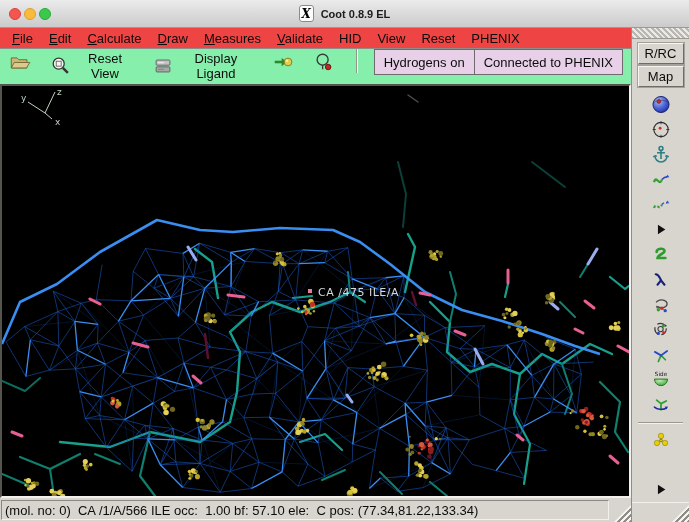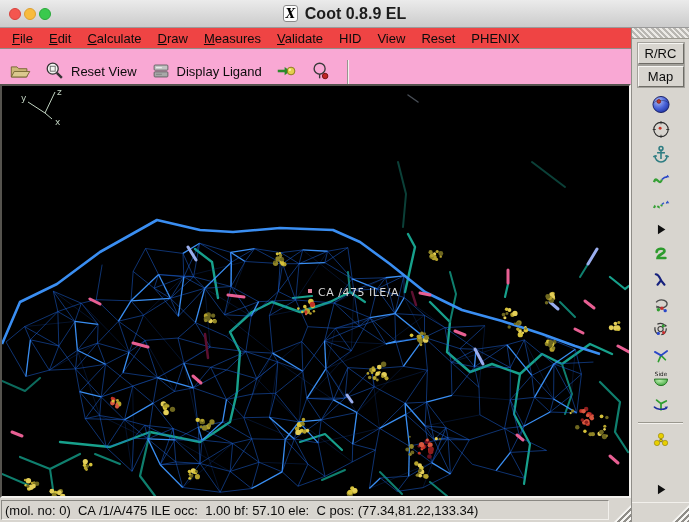--- a/index.html
+++ b/index.html
@@ -12,29 +12,29 @@
             display:flex;align-items:center;}
   .lights{position:absolute;left:9px;top:8px;display:flex;gap:3px;}
   .light{width:12px;height:12px;border-radius:50%;}
   .light.red{background:#f4564f;border:1px solid #d8433e;}
   .light.yellow{background:#f8bb3c;border:1px solid #dd9f31;}
   .light.green{background:#3ac94d;border:1px solid #2aa93a;}
   .title-group{margin:0 auto;display:flex;align-items:center;gap:7px;}
   .x11{display:inline-flex;width:15px;height:17px;background:#fdfdfd;border:1px solid #8a8a8a;
        border-radius:3px;align-items:center;justify-content:center;
        font:italic bold 12px "DejaVu Serif",serif;color:#000;}
-  .title-text{font-size:16px;font-weight:bold;color:#1c1c1c;}
+  .title-text{font-size:11px;font-weight:bold;color:#1c1c1c;}
   
   .menubar{position:absolute;left:0;top:28px;width:631px;height:21px;background:#ef4444;
            border-bottom:1px solid #8f8d88;display:flex;align-items:center;padding-left:4px;
            font-size:13px;color:#0c0c0c;}
   .menu-item{padding:2px 8px;white-space:nowrap;}
   
-  .toolbar{position:absolute;left:0;top:49px;width:631px;height:35px;background:#f9a8d4;
-           display:flex;align-items:flex-end;padding:0 5px;gap:5px;font-size:13px;color:#0c0c0c;}
+  .toolbar{position:absolute;left:0;top:49px;width:631px;height:35px;background:#86efac;
+           display:flex;align-items:flex-start;padding:0 5px;gap:11px;font-size:13px;color:#0c0c0c;}
   .tb{display:flex;align-items:center;gap:5px;background:transparent;border:none;
       font:13px "Liberation Sans",sans-serif;color:#0c0c0c;padding:2px 4px;}
   .tbi{display:inline-block;width:22px;height:22px;}
   .tbi svg{width:22px;height:22px;display:block;}
   .tsep{width:1px;height:24px;background:#97958f;box-shadow:1px 0 0 #f4f2ee;margin:0 6px;}
   .toggle-strip{flex:1;display:flex;align-items:stretch;border:1px solid #6e6a6e;
                 background:#e8d1e8;height:26px;margin-right:3px;}
   .toggle{display:flex;align-items:center;padding:0 9px;white-space:nowrap;font-size:13px;}
   .toggle + .toggle{border-left:1px solid #6e6a6e;}
   .toggle.grow{flex:1;}
@@ -140,20 +140,24 @@
     <button class="tb">
       <span class="tbi">
           <svg viewBox="0 0 24 24">
             <circle cx="10.5" cy="9.5" r="6" fill="none" stroke="#3a3a3a" stroke-width="1.5"></circle>
             <line x1="10.5" y1="15.5" x2="10.5" y2="20" stroke="#3a3a3a" stroke-width="1.5"></line>
             <circle cx="16.5" cy="17.5" r="3" fill="#c22525" stroke="#6e0f0f"></circle>
           </svg>
         </span>
     </button>
     <span class="tsep"></span>
+    <div class="toggle-strip">
+      <span class="toggle">Hydrogens on</span>
+      <span class="toggle grow">Connected to PHENIX</span>
+    </div>
   </div>
 
   <div class="canvas-frame">
     <svg id="scene" viewBox="0 0 627 410">
         <g>
           <polyline points="58,356 108,361 148,346 198,356 228,336 235,306 238,266 228,246 250,226 270,216 298,226 328,216" fill="none" stroke="#17a18c" stroke-width="2.4" stroke-linecap="round" stroke-linejoin="round"></polyline>
           <polyline points="148,346 138,390 153,410" fill="none" stroke="#0f7f6e" stroke-width="2.2" stroke-linecap="round" stroke-linejoin="round"></polyline>
           <polyline points="216,212 210,176 193,163" fill="none" stroke="#17a18c" stroke-width="2.4" stroke-linecap="round" stroke-linejoin="round"></polyline>
           <polyline points="328,216 348,206 363,216" fill="none" stroke="#17a18c" stroke-width="2.2" stroke-linecap="round" stroke-linejoin="round"></polyline>
           <polyline points="348,206 346,186" fill="none" stroke="#0f7f6e" stroke-width="2" stroke-linecap="round" stroke-linejoin="round"></polyline>
@@ -1166,18 +1170,18 @@
           </svg>
         </div>
       </div>
     <div class="sb-bottom">
       <div class="grip"></div>
     </div>
   </div>
 
   <div class="statusbar">
     <div class="status-frame">
-      <span class="status-text">(mol. no: 0)  CA /1/A/475 ILE occ:  1.00 bf: 57.10 ele:  C pos: (77.34,81.22,133.34)</span>
+      <span class="status-text">(mol. no: 0)  CA /1/A/566 ILE occ:  1.00 bf: 57.10 ele:  C pos: (77.34,81.22,133.34)</span>
     </div>
     <div class="grip"></div>
   </div>
 
 </div>
 
 </body></html>

